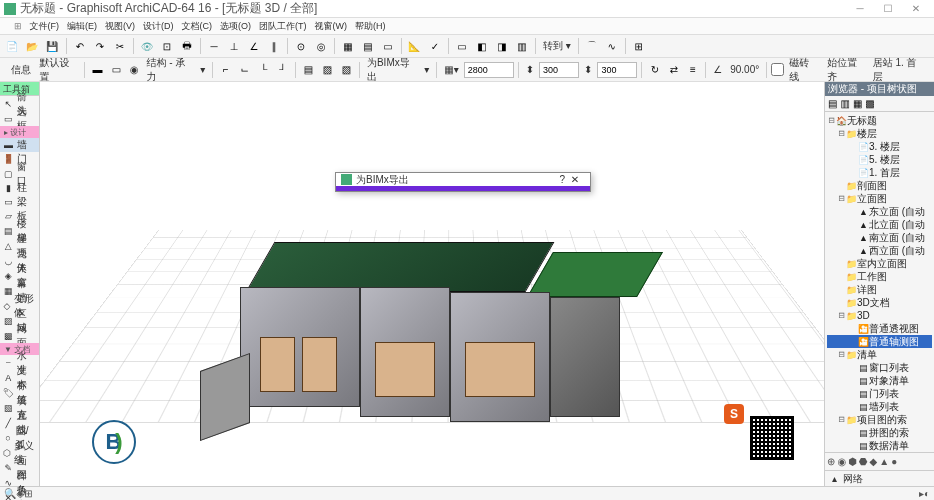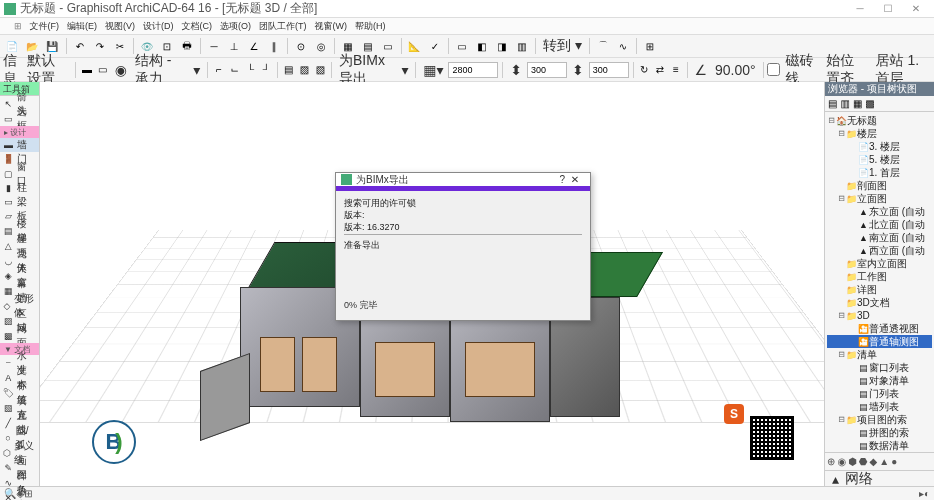--- a/index.html
+++ b/index.html
@@ -7,23 +7,23 @@
 .titlebar{height:18px;background:#fff;border-bottom:1px solid #ddd;display:flex;align-items:center;padding:0 4px}
 .titlebar .app-icon{width:12px;height:12px;background:#4a7;margin-right:4px}
 .titlebar .title{flex:1;color:#555;font-size:12px}
 .winctrl{display:flex;gap:0}
 .winctrl span{width:28px;height:18px;display:flex;align-items:center;justify-content:center;color:#888;cursor:pointer;font-size:10px}
 .menubar{height:16px;background:#fafafa;display:flex;align-items:center;padding-left:12px;gap:4px}
 .menubar span{color:#333;font-size:9px;padding:0 2px;cursor:pointer}
 .toolbar{height:24px;background:#f5f5f5;border-top:1px solid #ddd;border-bottom:1px solid #ddd;display:flex;align-items:center;padding:0 4px;gap:2px;overflow:hidden}
 .tb-btn{width:18px;height:18px;display:flex;align-items:center;justify-content:center;cursor:pointer;border:1px solid transparent;font-size:10px}
 .tb-sep{width:1px;height:16px;background:#ccc;margin:0 2px}
-.tb-text{font-size:14px;color:#333;padding:0 3px}
+.tb-text{font-size:10px;color:#333;padding:0 3px}
 .tb-input{width:50px;height:16px;border:1px solid #bbb;font-size:9px;padding:0 3px}
-.toolbar2{height:24px;background:#f5f5f5;border-bottom:1px solid #ddd;display:flex;align-items:center;padding:0 0;gap:2px}
+.toolbar2{height:24px;background:#f5f5f5;border-bottom:1px solid #ddd;display:flex;align-items:center;padding:0 8px;gap:2px}
 .main{display:flex;height:calc(500px - 18px - 16px - 24px - 24px - 14px)}
 .left-panel{width:40px;background:#f5f5f5;border-right:1px solid #ccc;display:flex;flex-direction:column}
 .lp-head{height:14px;font-size:9px;padding:1px 3px;background:#86efac;border-bottom:1px solid #ccc;color:#333}
 .lp-item{height:15px;display:flex;align-items:center;padding:0 3px;gap:3px;cursor:pointer;font-size:9px;color:#333}
 .lp-item .ic{width:11px;height:11px;display:flex;align-items:center;justify-content:center;font-size:9px}
 .lp-item.sel{background:#d0e0f0}
 .lp-group{height:12px;font-size:8px;padding:1px 4px;color:#555;background:#f9a8d4}
 .canvas{flex:1;background:#fff;position:relative;overflow:hidden}
 .floor{position:absolute;left:60px;top:40px;width:700px;height:370px;background:linear-gradient(#f8f8fa,#f0f0f4);transform:perspective(800px) rotateX(60deg);border:1px solid #ddd;background-image:repeating-linear-gradient(0deg,transparent 0 28px,rgba(170,170,170,.35) 28px 29px),repeating-linear-gradient(90deg,transparent 0 28px,rgba(170,170,170,.35) 28px 29px)}
 .bld{position:absolute;left:200px;top:160px;width:400px;height:230px}
@@ -471,21 +471,13 @@
 </div>
 
 <div class="dialog">
   <div class="dlg-title">
     <div class="app-icon"></div>
     <span>为BIMx导出</span>
     <span style="flex:1"></span>
     <span>?</span>
     <span class="x">✕</span>
   </div>
-  <div class="dlg-body">
-    <div class="dlg-line">搜索可用的许可锁</div>
-    <div class="dlg-line">版本:</div>
-    <div class="dlg-line">版本: 16.3270</div>
-    <div class="dlg-hr"></div>
-    <div class="dlg-line">准备导出</div>
-    <div class="dlg-pct">0% 完毕</div>
-  </div>
 </div>
 
 </body></html>

